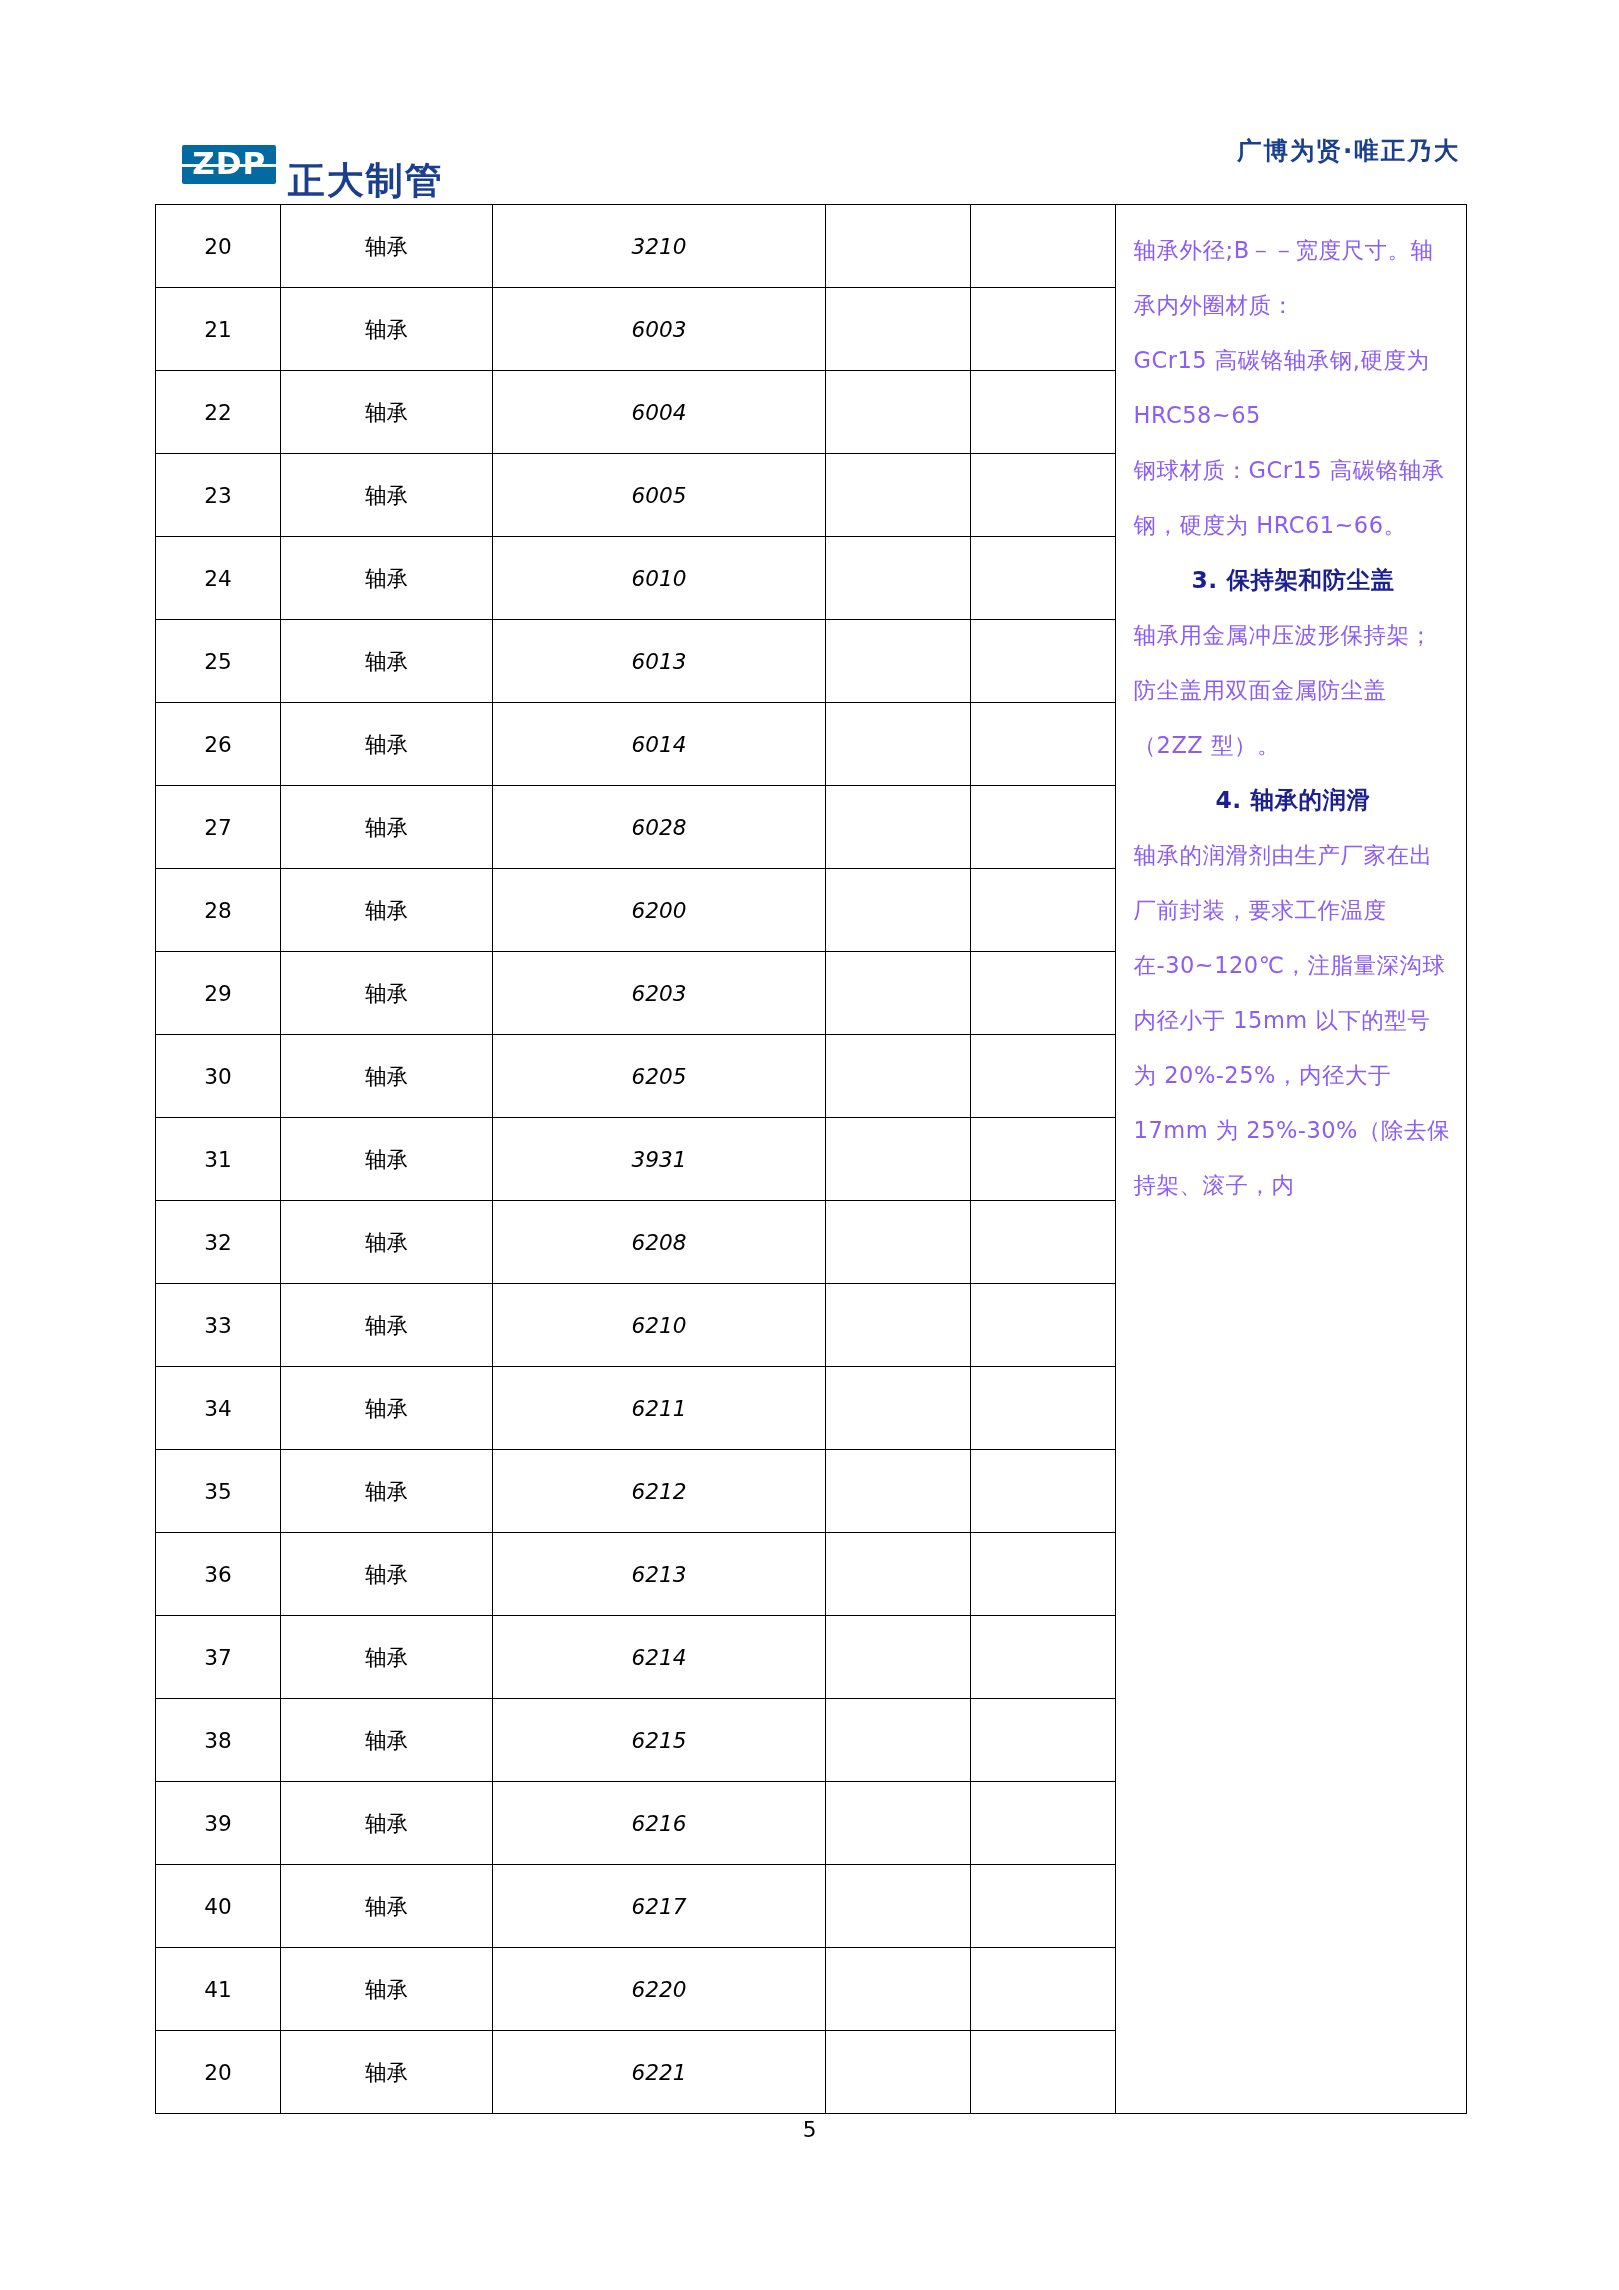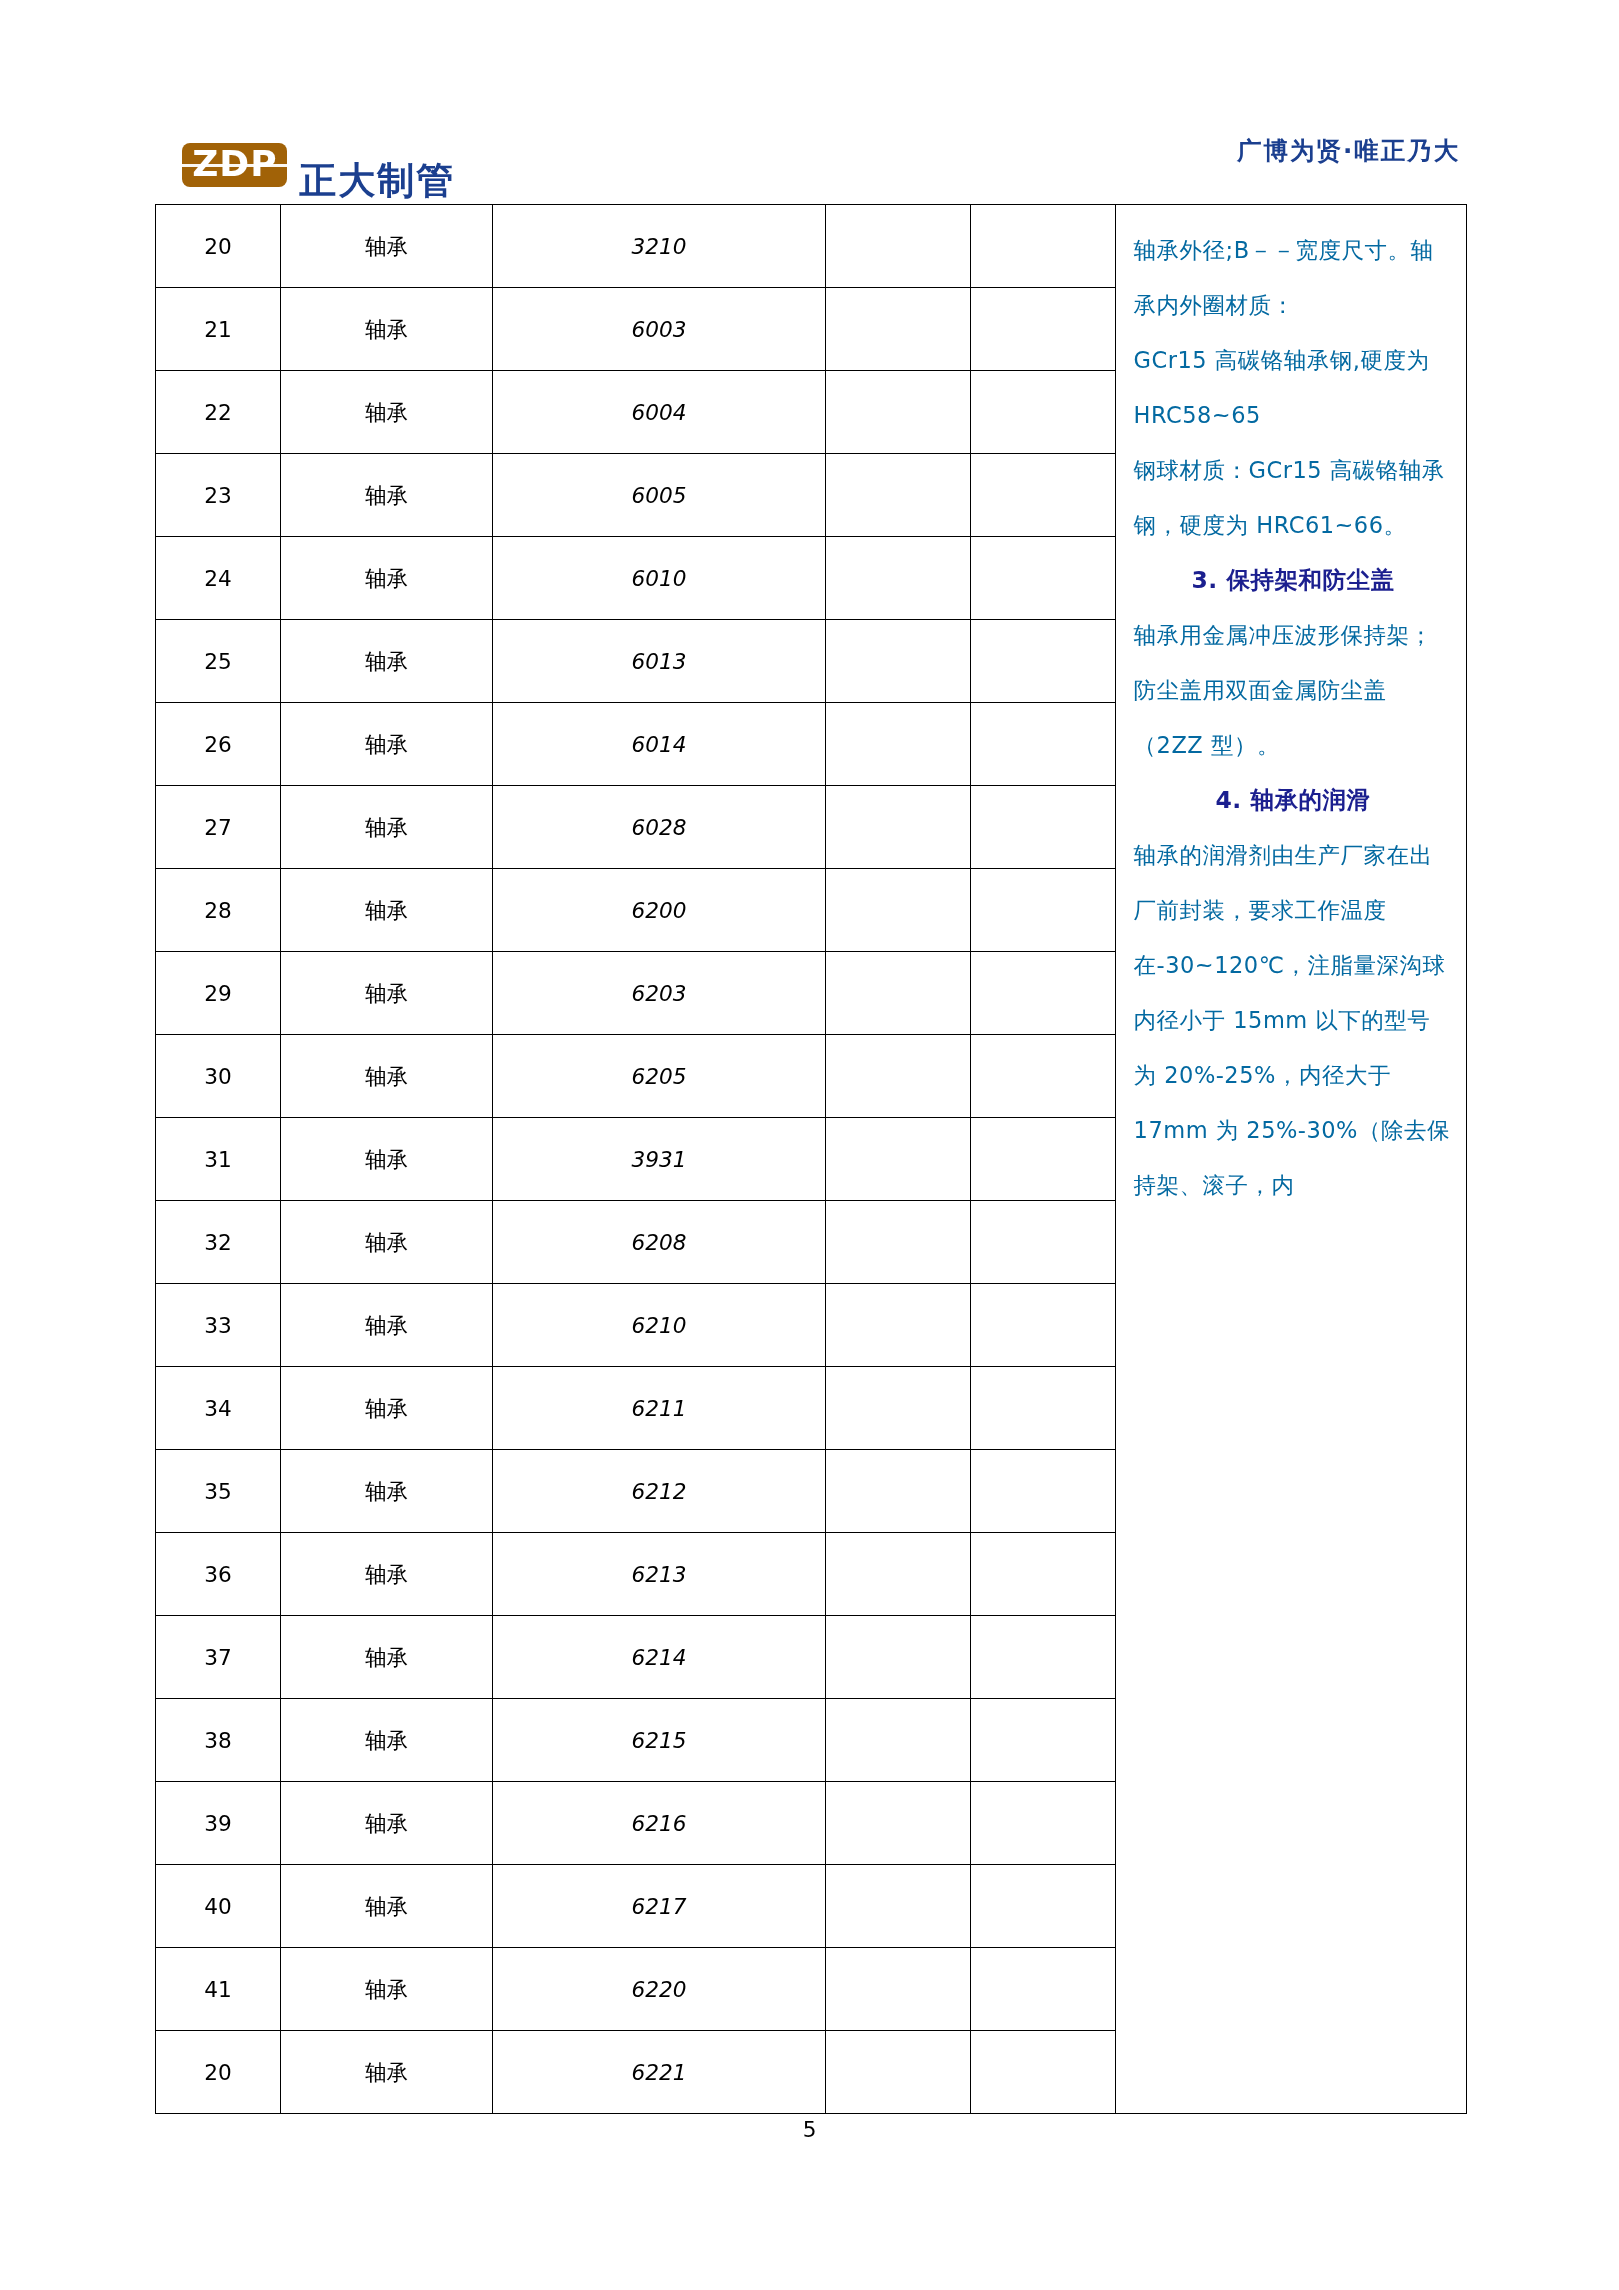--- a/index.html
+++ b/index.html
@@ -32,29 +32,29 @@
   .logo-wrap {
     position: absolute;
     left: 27.4px;
     top: 7.8px;
     display: flex;
     align-items: center;
     gap: 11.8px;
   }
   .logo-mark {
     display: inline-block;
-    background: #a16207;
+    background: #0369a1;
     color: #ffffff;
     font-family: "DejaVu Sans", sans-serif;
     font-weight: bold;
-    font-size: 36px;
+    font-size: 31px;
     letter-spacing: 1px;
     padding: 2.9px 9.8px 4.9px 9.8px;
     line-height: 1;
-    border-radius: 8px;
+    border-radius: 2px;
     position: relative;
   }
   .logo-mark::after {
     content: "";
     position: absolute;
     left: 0;
     right: 0;
     top: 50%;
     height: 2.9px;
     background: #ffffff;
@@ -125,21 +125,21 @@
   .notes-inner {
     position: relative;
     padding: 17.6px 13.7px 9.8px 17.6px;
     height: 100%;
     box-sizing: border-box;
   }
   .notes-p {
     font-family: "DejaVu Sans", sans-serif;
     font-size: 22.5px;
     line-height: 55px;
-    color: #0369a1;
+    color: #8b5cf6;
     margin: 0;
     text-align: left;
     letter-spacing: 0.5px;
   }
   .notes-h {
     font-family: "DejaVu Sans", sans-serif;
     font-size: 23.5px;
     font-weight: bold;
     color: #1b1f8f;
     line-height: 55px;

